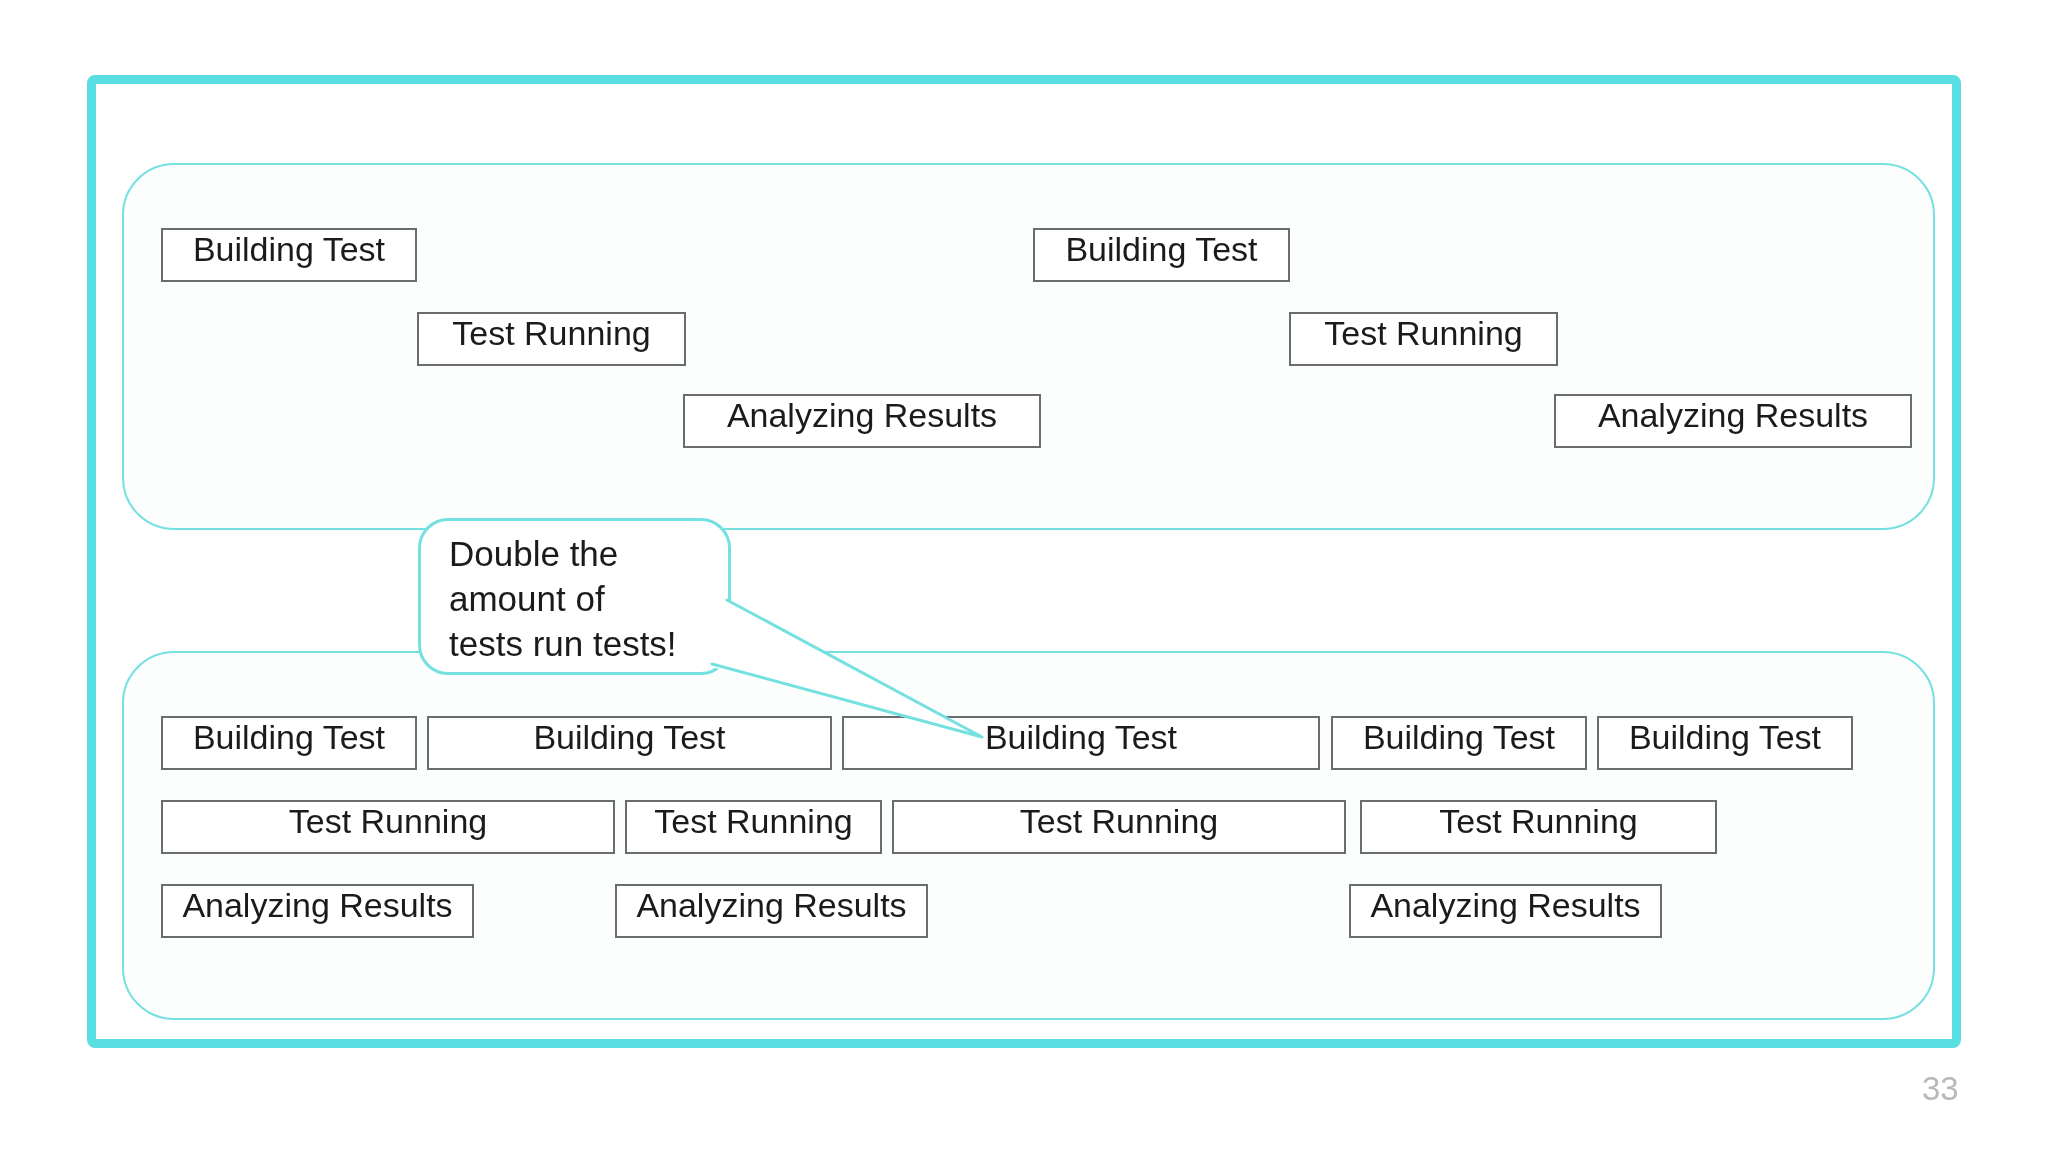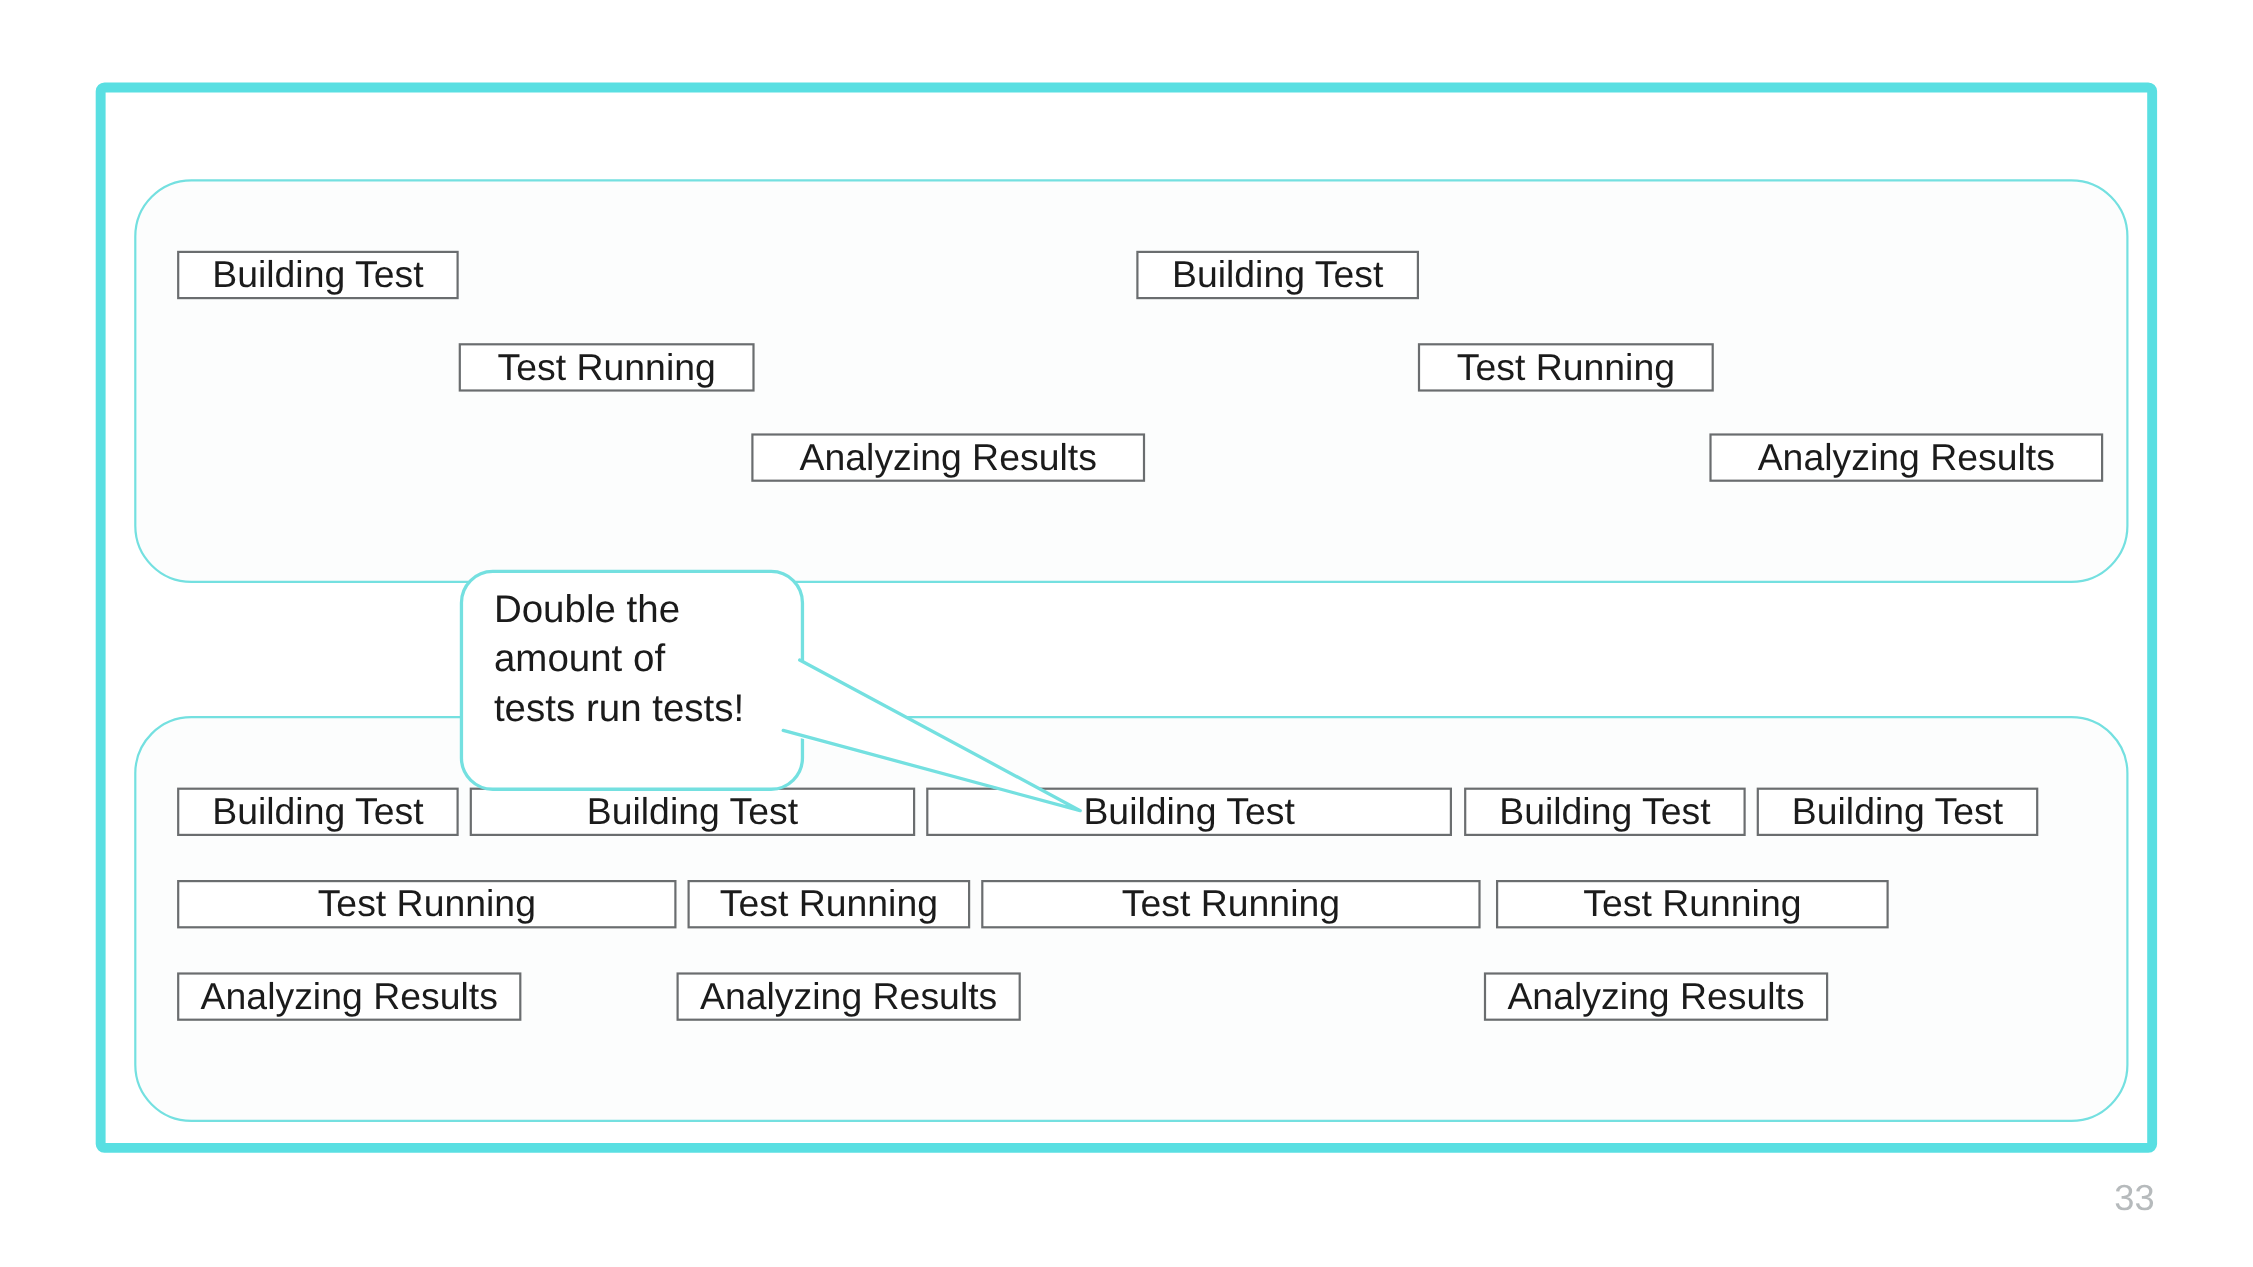--- a/index.html
+++ b/index.html
@@ -29,30 +29,30 @@
   .panel{
     position:absolute;
     border:2px solid var(--line);
     border-radius:52px;
     background:var(--panel-fill);
   }
   .panel.top{left:122px;top:163px;width:1813px;height:367px;}
   .panel.bottom{left:122px;top:651px;width:1813px;height:369px;}
   .step-box{
     position:absolute;
-    height:44px;
+    height:54px;
     background:#ffffff;
     border:2px solid var(--box-border);
-    display:flex;align-items:flex-end;justify-content:center;
+    display:flex;align-items:flex-start;justify-content:center;
     font-size:34px;color:var(--text);
     white-space:nowrap;
   }
   .callout{
     position:absolute;
-    left:418px;top:518px;width:313px;height:201px;
+    left:418px;top:518px;width:313px;height:157px;
     background:#ffffff;
     border:3px solid var(--line);
     border-radius:30px;
     padding:10px 0 0 28px;
     font-size:35px;line-height:45px;color:var(--text);
     z-index:5;
   }
   .callout .line{display:block;}
   .tail-svg{
     position:absolute;left:0;top:0;width:2048px;height:1152px;

